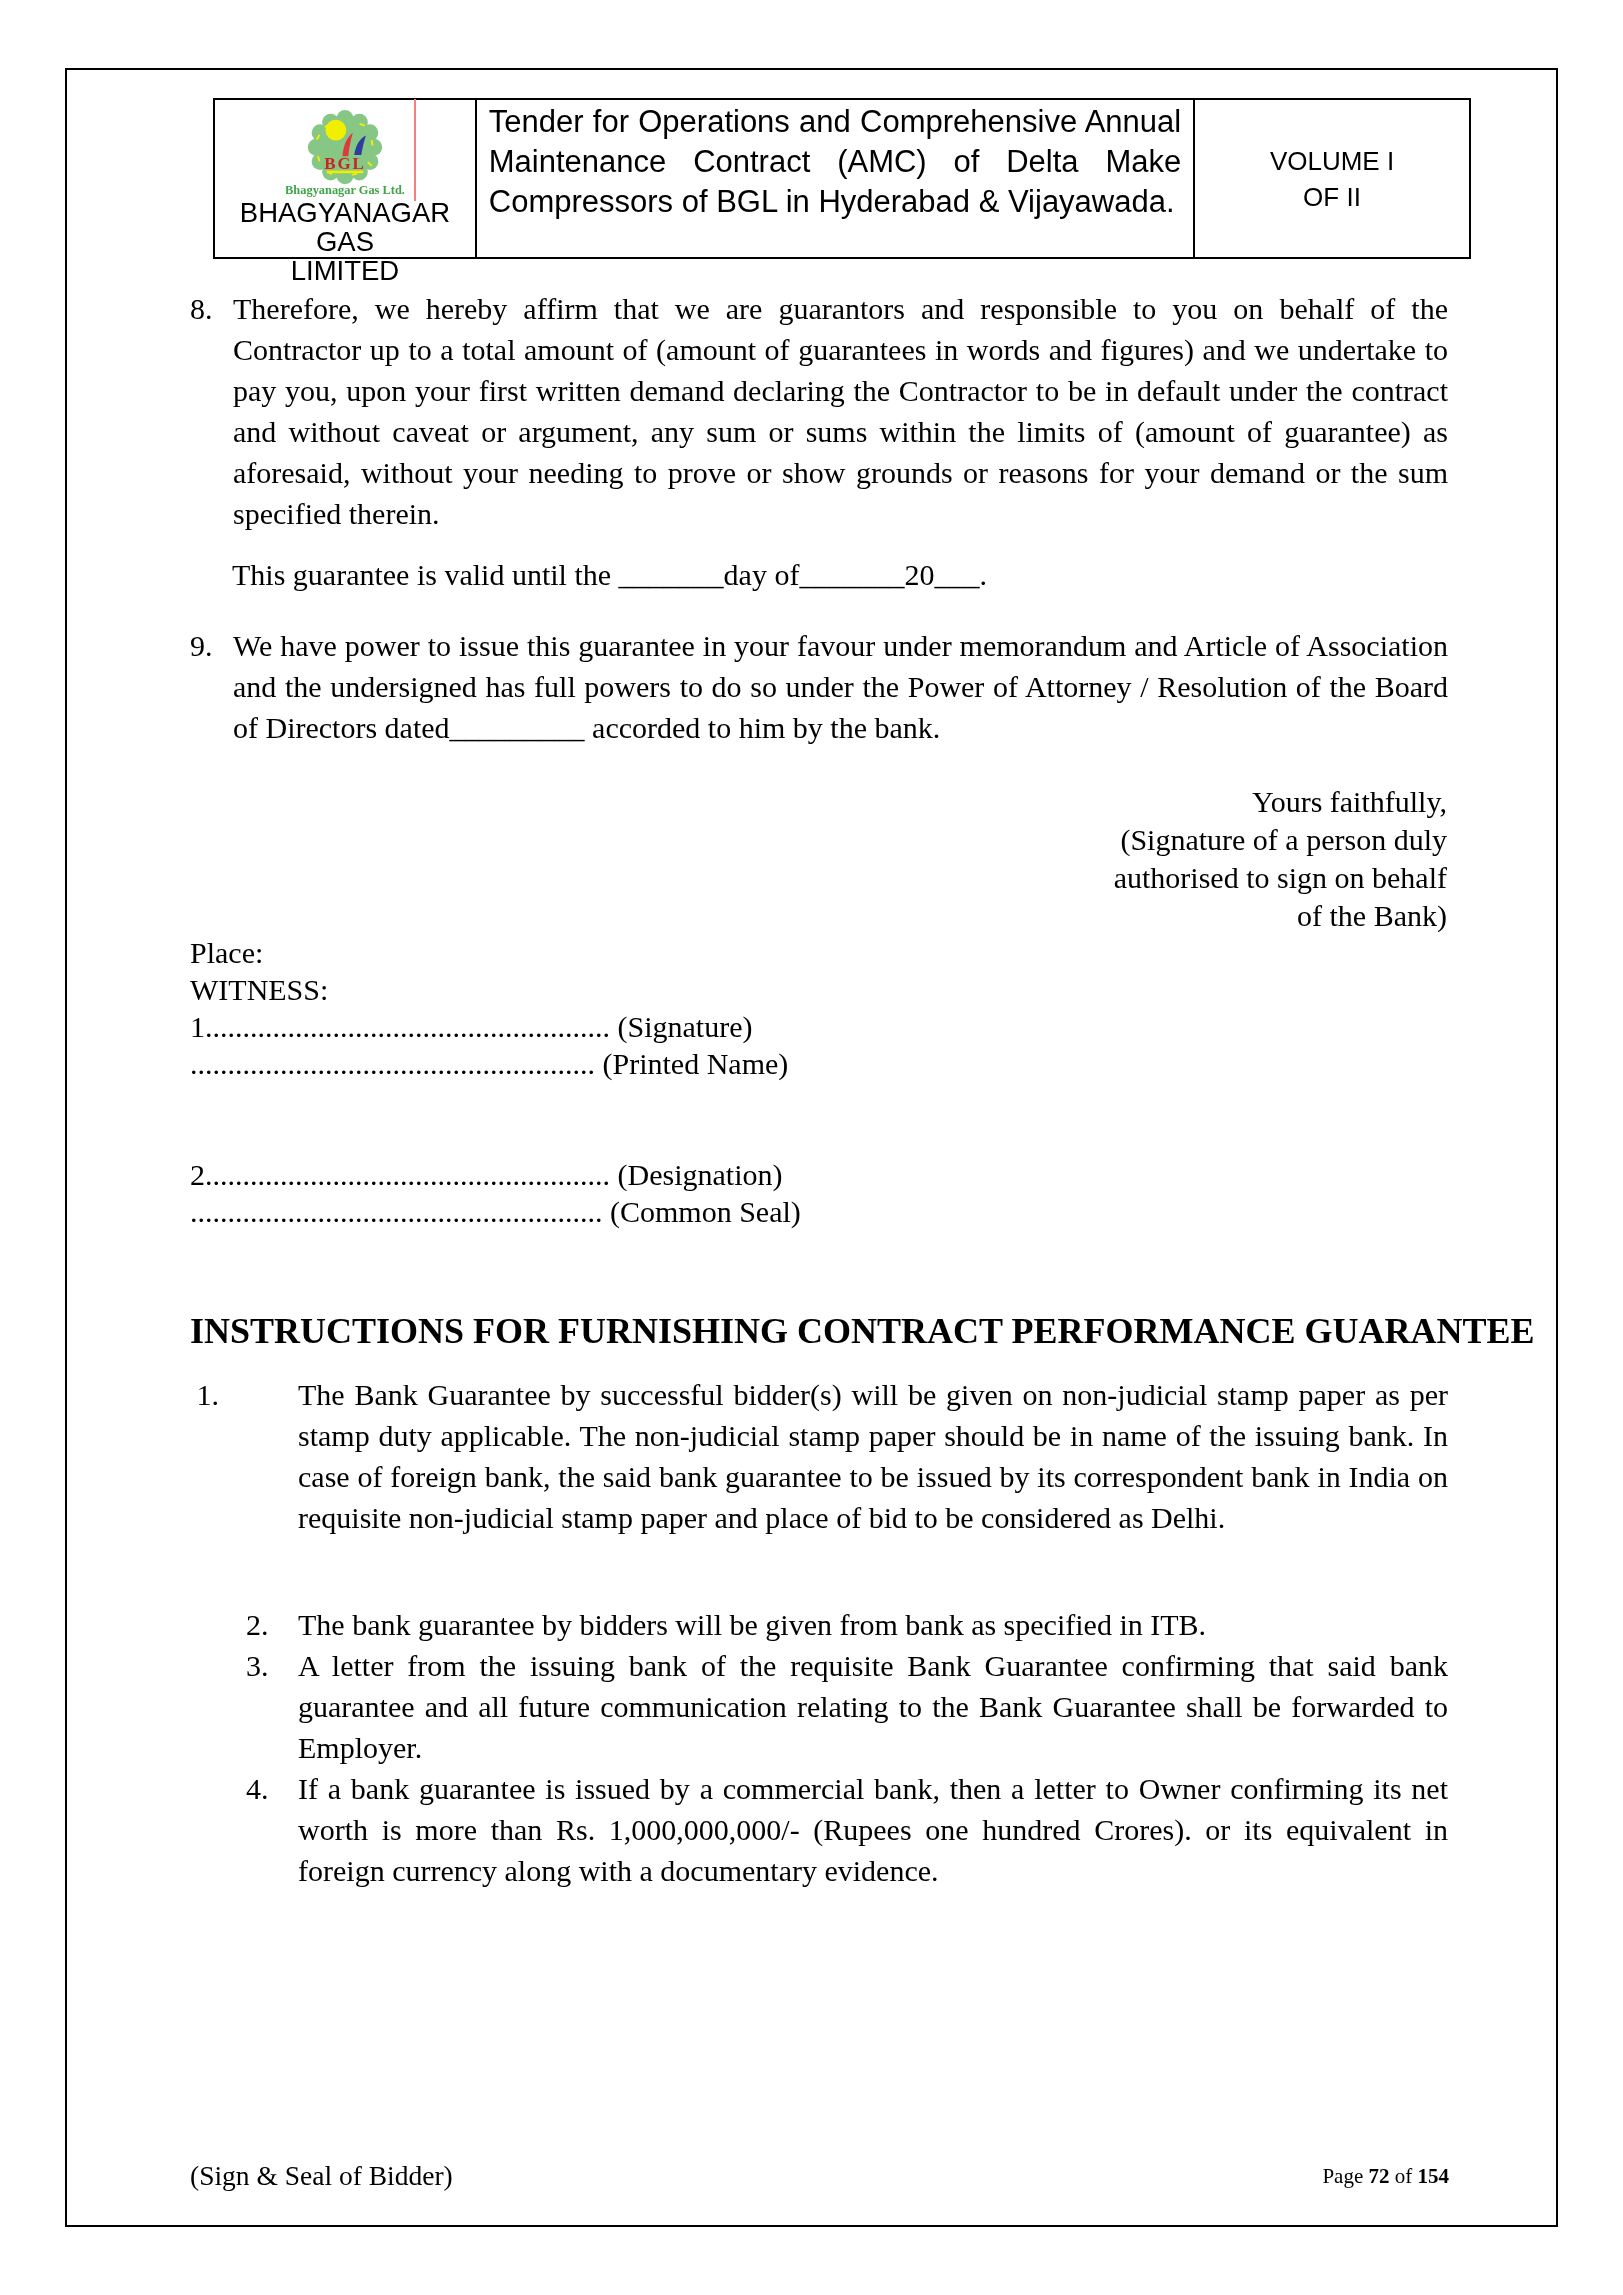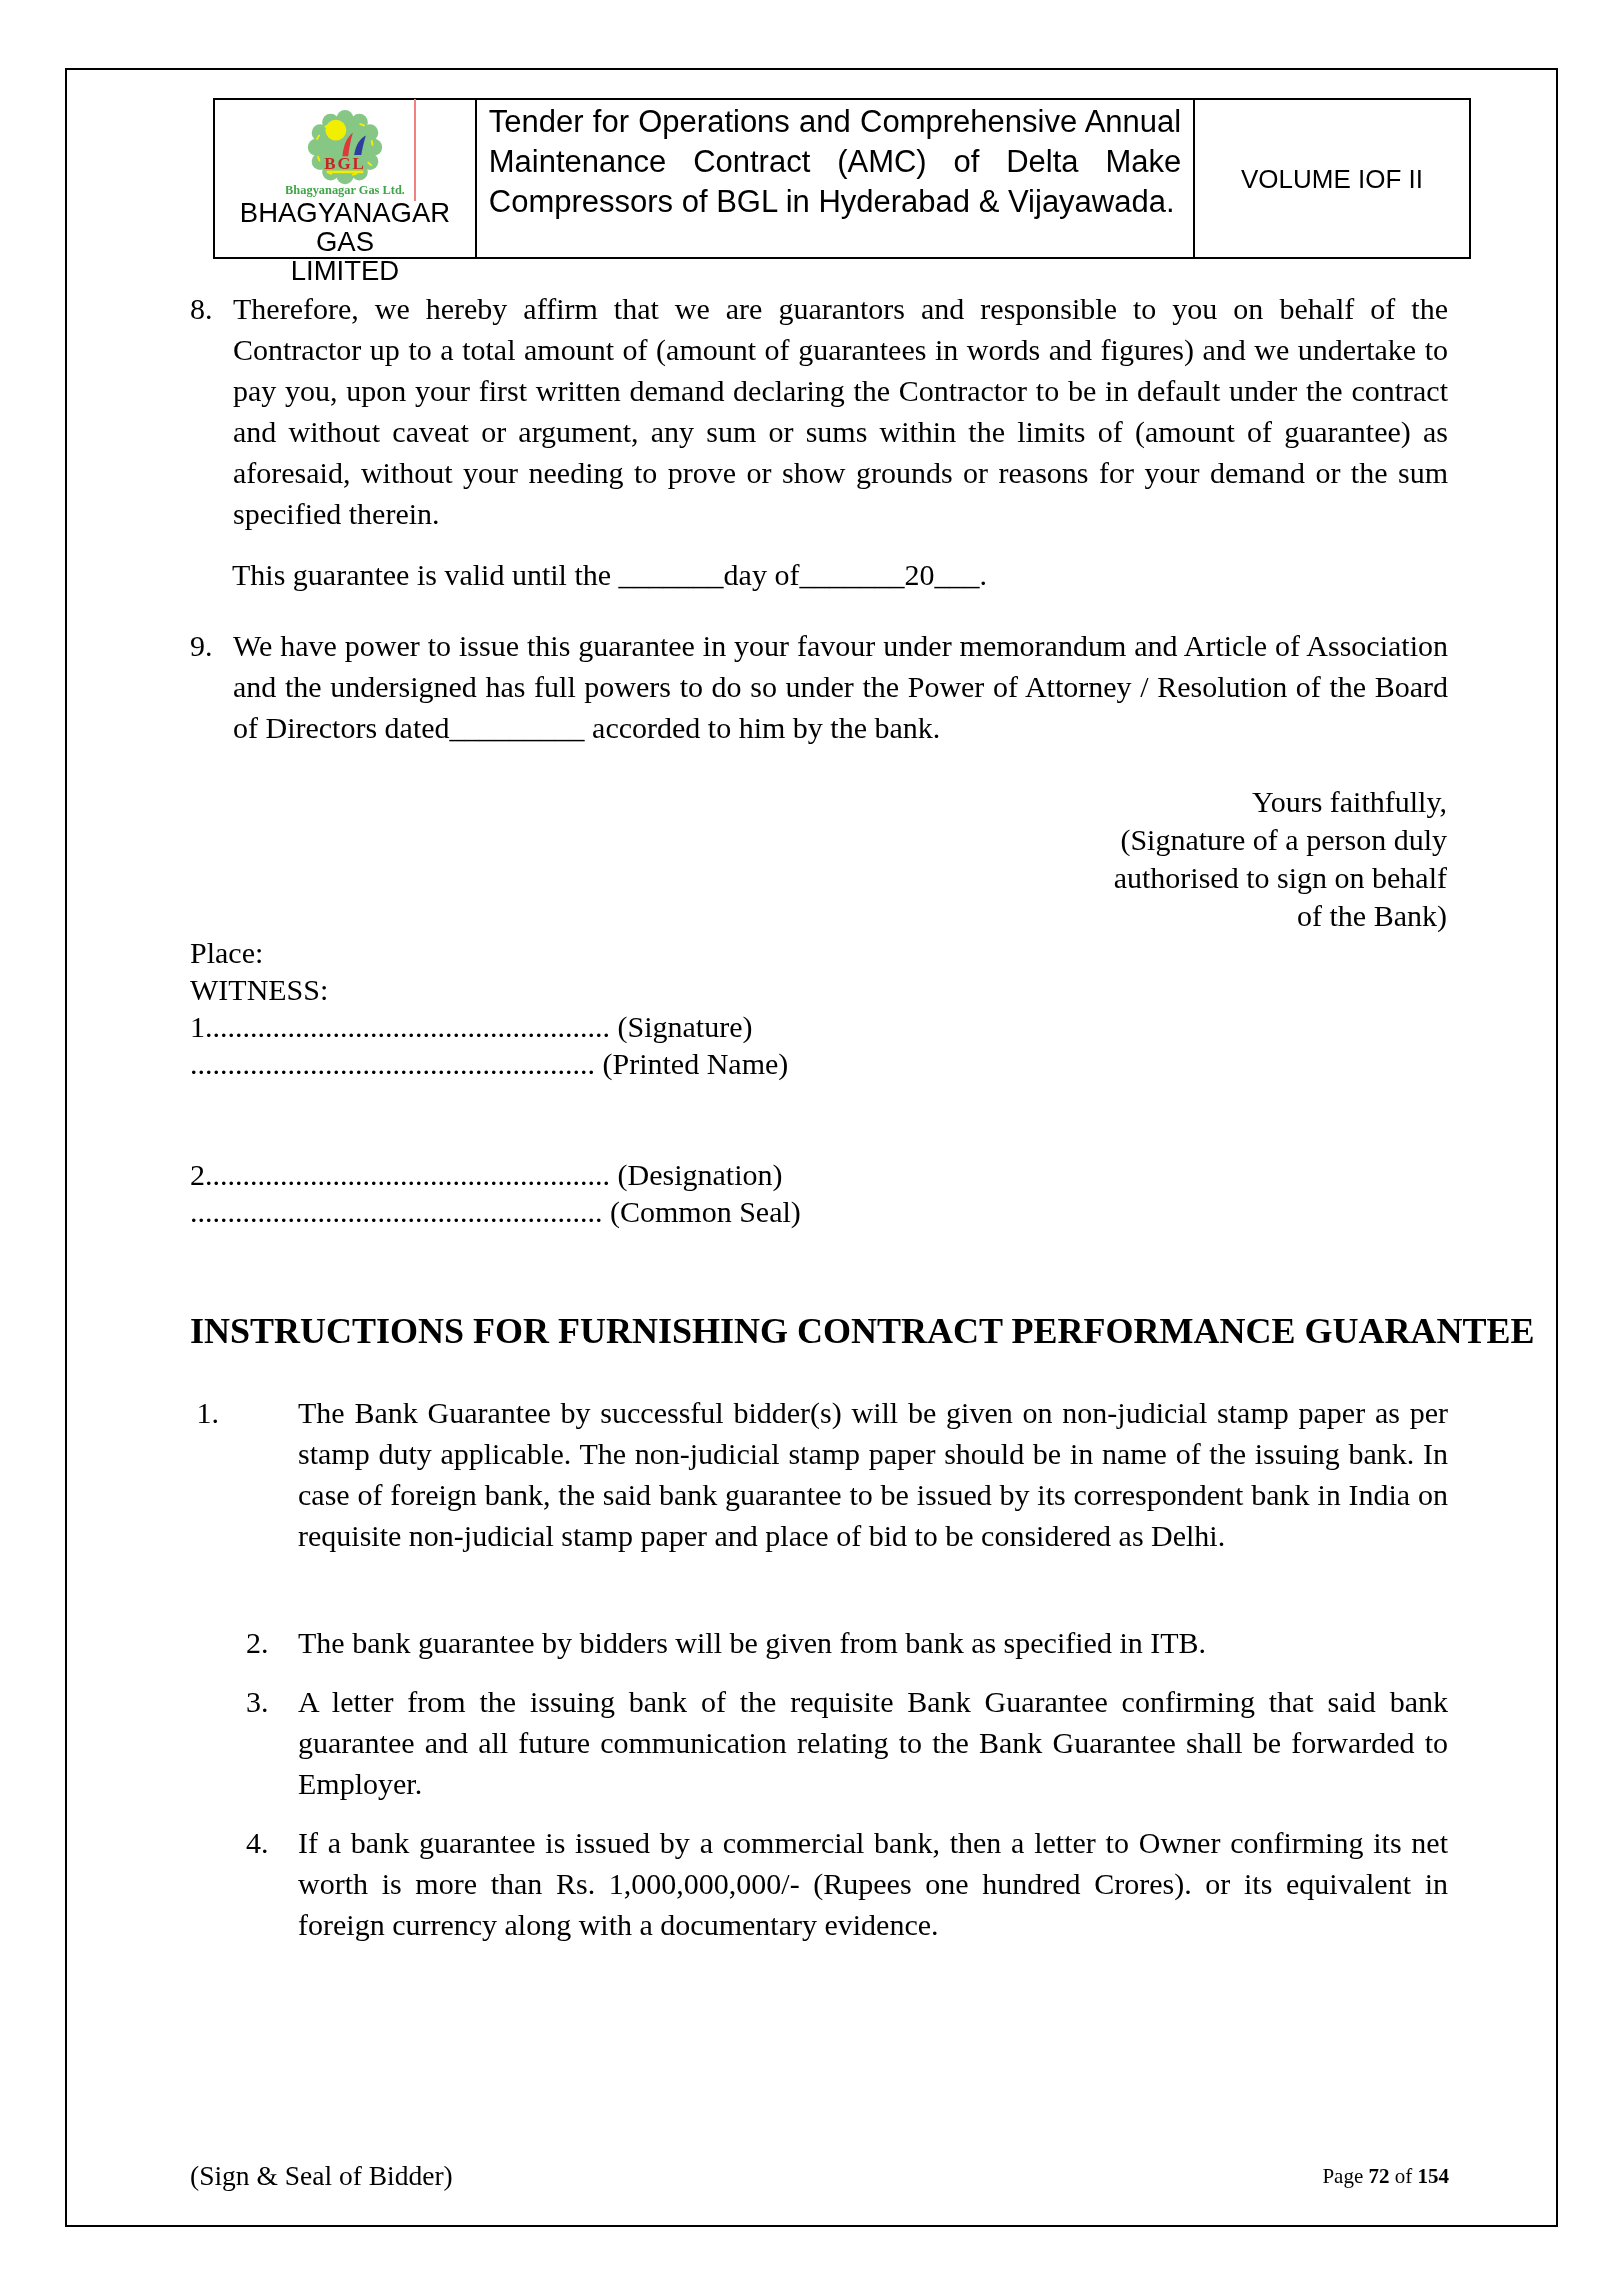--- a/index.html
+++ b/index.html
@@ -37,20 +37,21 @@
     text-align: center;
   }
   .cell-title {
     width: 718px;
     border-right: 2.6px solid #000000;
     padding: 2px 11.8px 0 11.8px;
   }
   .cell-volume {
     flex: 1;
     display: flex;
+    flex-direction: column;
     align-items: center;
     justify-content: center;
     font-size: 26px;
     line-height: 36px;
   }
   .tender-title {
     font-size: 31px;
     line-height: 40px;
     text-align: justify;
     text-justify: inter-word;
@@ -124,21 +125,21 @@
     text-align: center;
     white-space: nowrap;
   }
   .inst-item {
     position: relative;
     font-size: 30px;
     line-height: 41px;
     text-align: justify;
   }
   .inst-item .num { position: absolute; top: 0; }
-  .inst-item .txt { margin-left: 108px; margin-top: 18px; }
+  .inst-item .txt { margin-left: 108px; }
   .inst-first { position: absolute; left: 190px; top: 1374px; width: 1258px; }
   .inst-first .num { left: 6.5px; }
   .inst-rest  { position: absolute; left: 190px; top: 1604px; width: 1258px; }
   .inst-rest .inst-item .num { left: 56px; }
 
   
   .footer-left {
     position: absolute;
     left: 190px; top: 2159px;
     font-size: 27.5px;

